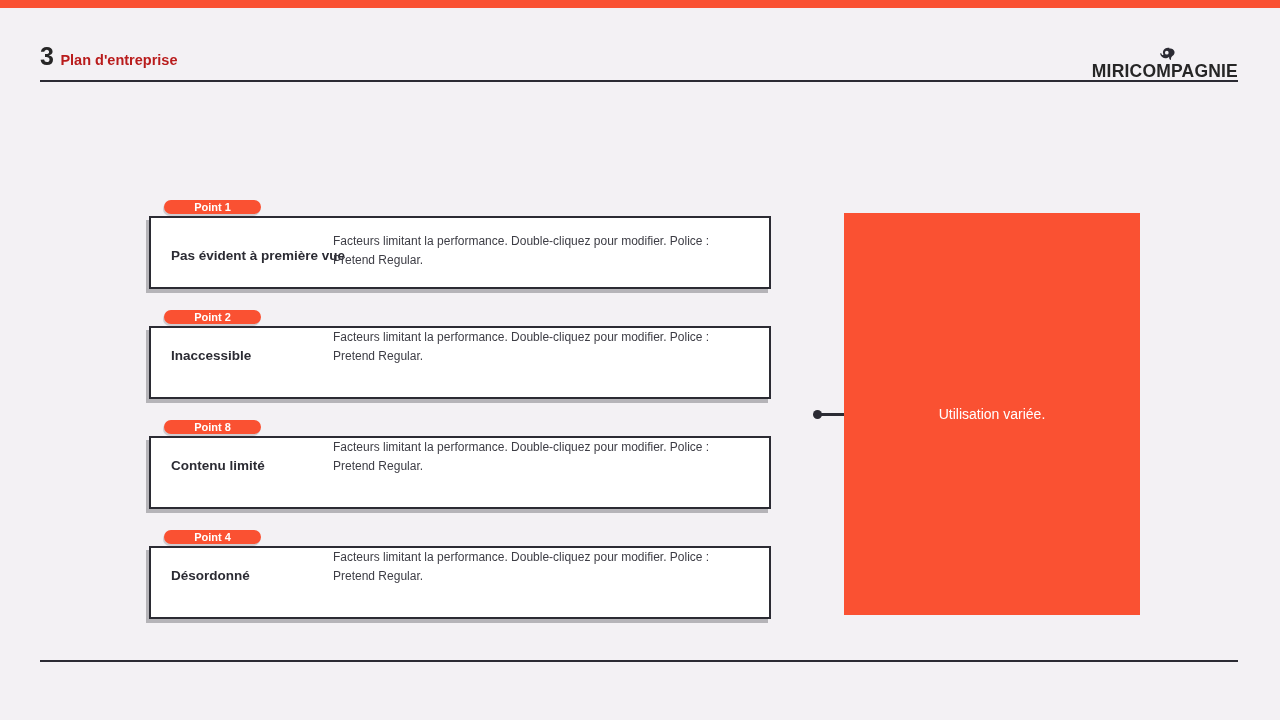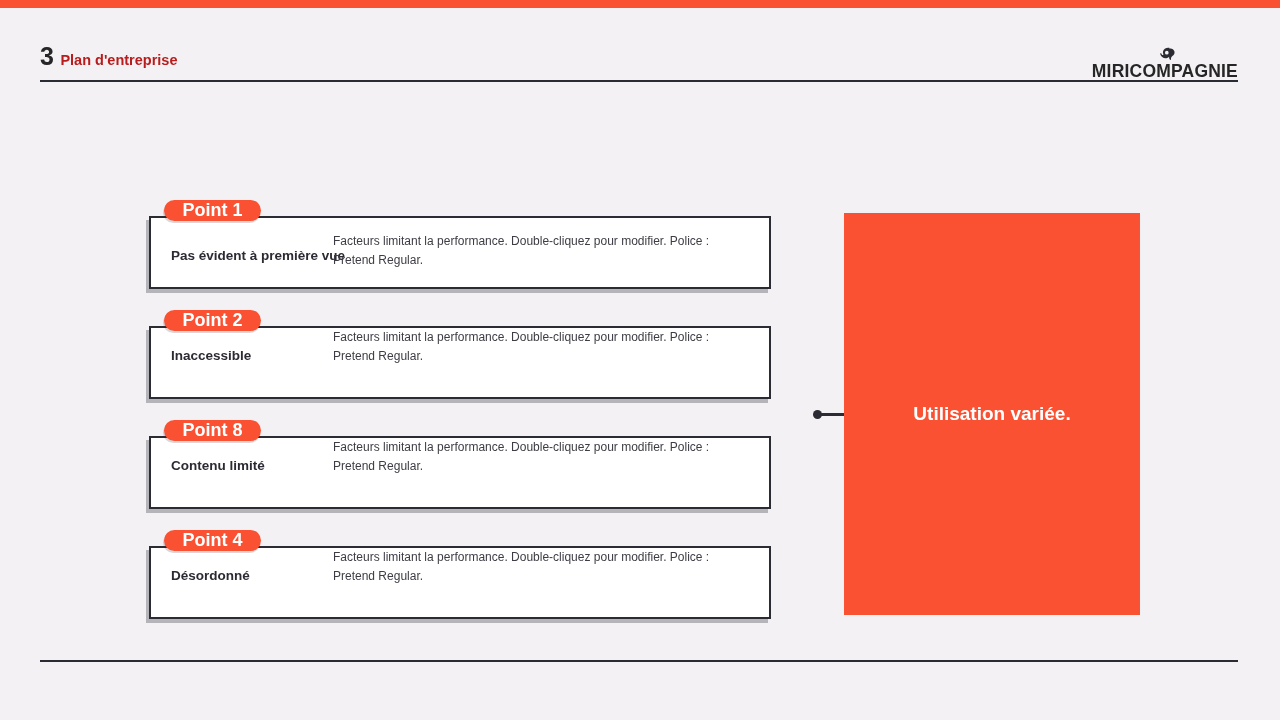--- a/index.html
+++ b/index.html
@@ -76,42 +76,42 @@
     font-size: 13.5px; font-weight: bold; color: #2b2b33;
     white-space: nowrap;
   }
   .card-text {
     position: absolute; left: 186px; top: 18px;
     width: 416px;
     font-size: 12px; color: #3d3d45; line-height: 1.62;
   }
   .pill {
     position: absolute; left: 17px; top: 0;
-    height: 21px; min-width: 97px;
+    height: 14px; min-width: 97px;
     padding: 0 16px;
     background: #fa5132;
     border-radius: 16px;
     display: flex; align-items: center; justify-content: center;
-    color: #ffffff; font-size: 18px; font-weight: bold;
+    color: #ffffff; font-size: 11px; font-weight: bold;
     box-shadow: -1px 2px 0 0 rgba(40,40,48,0.18);
     z-index: 3;
   }
   
   .card-wrap.overlap .card-heading { top: 48px; }
   .card-wrap.overlap .card-text { top: 32px; }
 
   
   .right-panel {
     position: absolute; left: 844px; top: 213px;
     width: 296px; height: 402px;
     background: #fa5132;
     display: flex; align-items: center; justify-content: center;
   }
   .right-panel-text {
-    color: #ffffff; font-size: 19px; font-weight: bold;
+    color: #ffffff; font-size: 14px; font-weight: normal;
     text-align: center; padding: 0 24px; line-height: 1.5;
   }
   .connector { position: absolute; left: 813px; top: 410px; width: 34px; height: 9px; }
   .connector-dot {
     position: absolute; left: 0; top: 0;
     width: 9px; height: 9px; border-radius: 50%;
     background: #2b2b33;
   }
   .connector-line {
     position: absolute; left: 6px; top: 3.4px;

